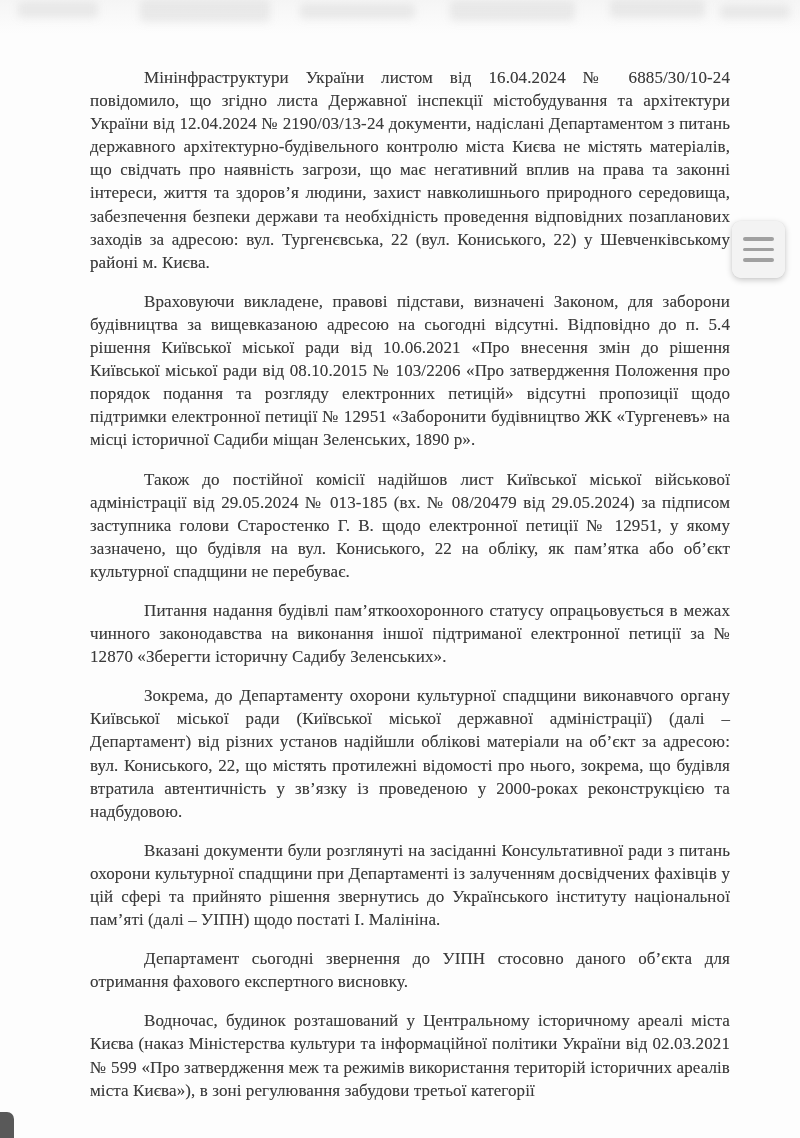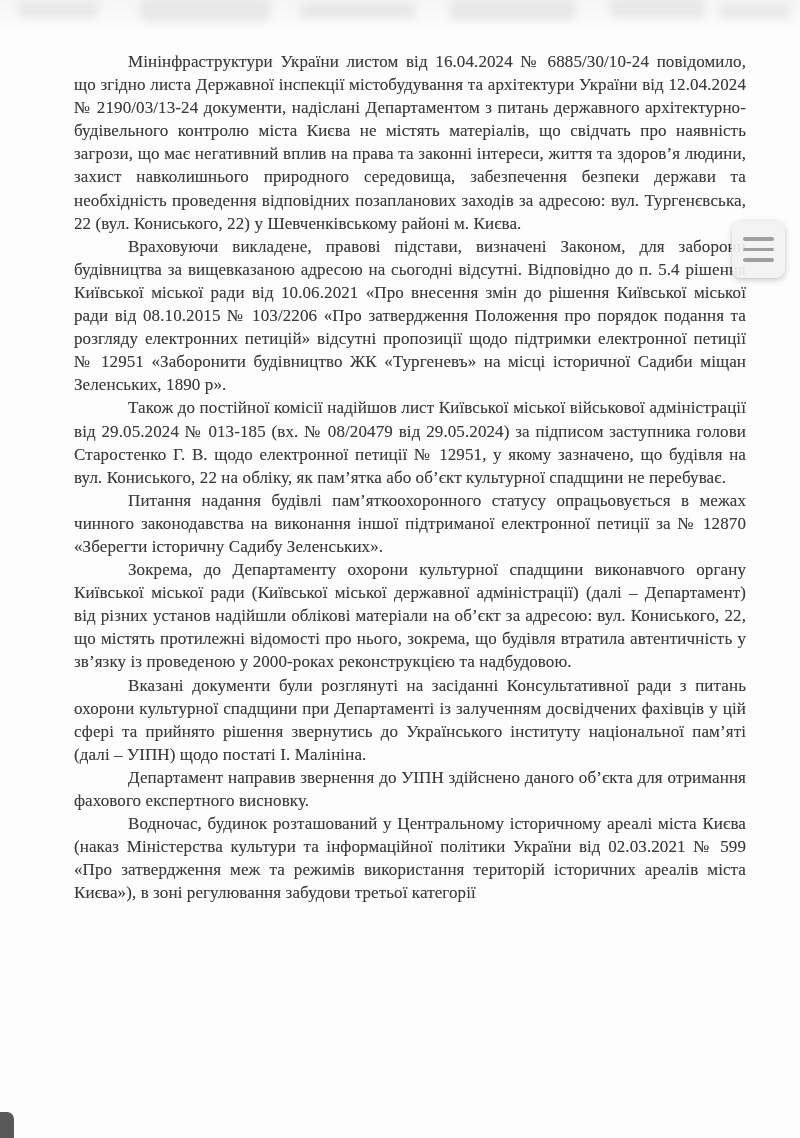--- a/index.html
+++ b/index.html
@@ -45,21 +45,21 @@
     top: 50px;
     width: 672px;
     color: #3b3b3b;
     font-size: 17px;
     line-height: 23.1px;
     text-align: justify;
     letter-spacing: 0.1px;
     text-shadow: 0 0 0.6px rgba(70,70,70,0.45);
   }
   .text-block p {
-    margin: 0;
+    margin: 16px;
     padding: 0;
     text-indent: 54px;
   }
 
   
   .menu-button {
     position: absolute;
     left: 732px;
     top: 221px;
     width: 53px;
@@ -110,21 +110,21 @@
     <div class="smudge s6"></div>
   </div>
 
   <div class="text-block">
     <p>Мінінфраструктури України листом від 16.04.2024 № 6885/30/10-24 повідомило, що згідно листа Державної інспекції містобудування та архітектури України від 12.04.2024 № 2190/03/13-24 документи, надіслані Департаментом з питань державного архітектурно-будівельного контролю міста Києва не містять матеріалів, що свідчать про наявність загрози, що має негативний вплив на права та законні інтереси, життя та здоров’я людини, захист навколишнього природного середовища, забезпечення безпеки держави та необхідність проведення відповідних позапланових заходів за адресою: вул. Тургенєвська, 22 (вул. Кониського, 22) у Шевченківському районі м. Києва.</p>
     <p>Враховуючи викладене, правові підстави, визначені Законом, для заборони будівництва за вищевказаною адресою на сьогодні відсутні. Відповідно до п. 5.4 рішення Київської міської ради від 10.06.2021 «Про внесення змін до рішення Київської міської ради від 08.10.2015 № 103/2206 «Про затвердження Положення про порядок подання та розгляду електронних петицій» відсутні пропозиції щодо підтримки електронної петиції № 12951 «Заборонити будівництво ЖК «Тургеневъ» на місці історичної Садиби міщан Зеленських, 1890 р».</p>
     <p>Також до постійної комісії надійшов лист Київської міської військової адміністрації від 29.05.2024 № 013-185 (вх. № 08/20479 від 29.05.2024) за підписом заступника голови Старостенко Г. В. щодо електронної петиції № 12951, у якому зазначено, що будівля на вул. Кониського, 22 на обліку, як пам’ятка або об’єкт культурної спадщини не перебуває.</p>
     <p>Питання надання будівлі пам’яткоохоронного статусу опрацьовується в межах чинного законодавства на виконання іншої підтриманої електронної петиції за № 12870 «Зберегти історичну Садибу Зеленських».</p>
     <p>Зокрема, до Департаменту охорони культурної спадщини виконавчого органу Київської міської ради (Київської міської державної адміністрації) (далі – Департамент) від різних установ надійшли облікові матеріали на об’єкт за адресою: вул. Кониського, 22, що містять протилежні відомості про нього, зокрема, що будівля втратила автентичність у зв’язку із проведеною у 2000-роках реконструкцією та надбудовою.</p>
     <p>Вказані документи були розглянуті на засіданні Консультативної ради з питань охорони культурної спадщини при Департаменті із залученням досвідчених фахівців у цій сфері та прийнято рішення звернутись до Українського інституту національної пам’яті (далі – УІПН) щодо постаті І. Малініна.</p>
-    <p>Департамент направив звернення до УІПН здійснено даного об’єкта для отримання фахового експертного висновку.</p>
+    <p>Департамент сьогодні звернення до УІПН стосовно даного об’єкта для отримання фахового експертного висновку.</p>
     <p>Водночас, будинок розташований у Центральному історичному ареалі міста Києва (наказ Міністерства культури та інформаційної політики України від 02.03.2021 № 599 «Про затвердження меж та режимів використання територій історичних ареалів міста Києва»), в зоні регулювання забудови третьої категорії</p>
   </div>
 
   <div class="menu-button">
     <div class="hamburger">
       <div class="bar"></div>
       <div class="bar"></div>
       <div class="bar"></div>
     </div>
   </div>

